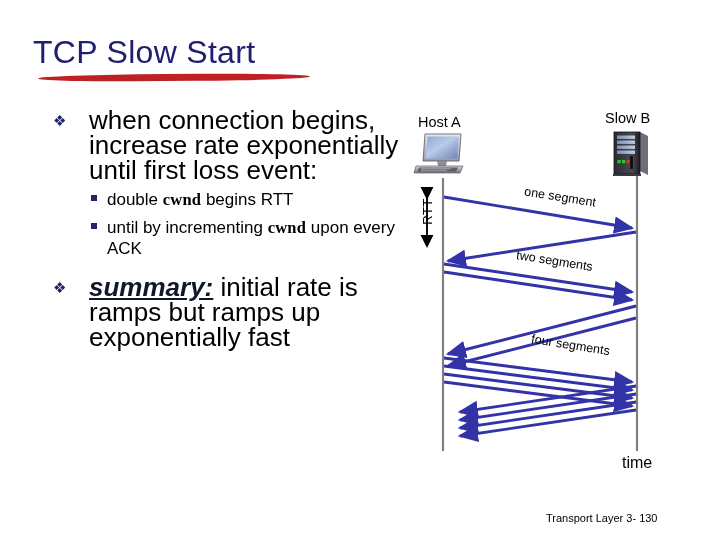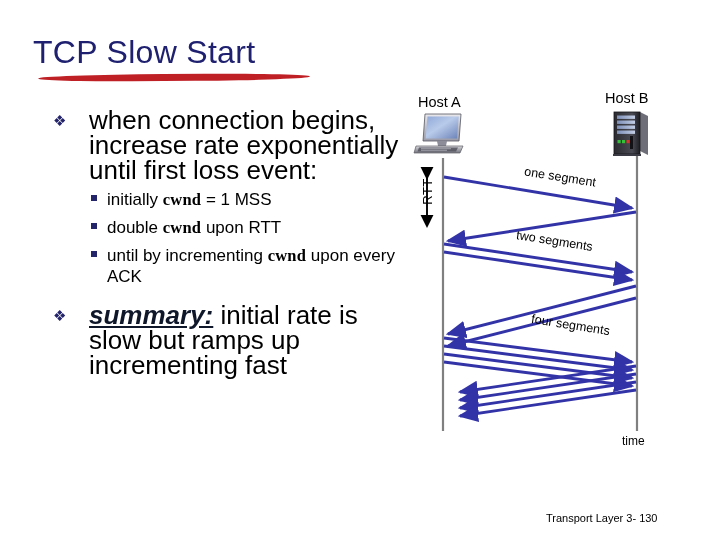--- a/index.html
+++ b/index.html
@@ -107,21 +107,21 @@
     text-decoration: underline;
   }
   #bullet-summary {
     margin-top: 16px;
   }
 
   
   #diagram {
     position: absolute;
     left: 400px;
-    top: 86px;
+    top: 106px;
     width: 320px;
     height: 380px;
   }
   #diagram svg {
     position: absolute;
     left: 0;
     top: 0;
   }
   .host-label {
     position: absolute;
@@ -129,21 +129,21 @@
     color: #000000;
     white-space: nowrap;
   }
   #host-a-label { left: 18px; top: 8px; }
   #host-b-label { left: 205px; top: 4px; }
 
   #time-label {
     position: absolute;
     left: 222px;
     top: 348px;
-    font-size: 12px;
+    font-size: 16px;
     color: #000000;
   }
 
   .seg-label {
     position: absolute;
     font-size: 12.5px;
     color: #000000;
     white-space: nowrap;
     font-family: "Liberation Sans", sans-serif;
   }
@@ -189,48 +189,44 @@
 
   <div id="content-column">
 
     <div class="bullet-l1">
       <span class="marker">❖</span>
       <span class="text">when connection begins, increase rate exponentially until first loss event:</span>
     </div>
 
     <div class="sublist">
 
+
       <div class="bullet-l2">
         <span class="marker"></span>
-        <span class="text"><span>initially </span><span class="mono">cwnd</span><span> = 1 MSS</span></span>
-      </div>
-
-      <div class="bullet-l2">
-        <span class="marker"></span>
-        <span class="text"><span>double </span><span class="mono">cwnd</span><span> upon RTT</span></span>
+        <span class="text"><span>double </span><span class="mono">cwnd</span><span> begins RTT</span></span>
       </div>
 
       <div class="bullet-l2">
         <span class="marker"></span>
         <span class="text"><span>until by incrementing </span><span class="mono">cwnd</span><span> upon every ACK</span></span>
       </div>
 
     </div>
 
     <div class="bullet-l1" id="bullet-summary">
       <span class="marker">❖</span>
-      <span class="text"><span class="summary-word">summary:</span><span> initial rate is slow but ramps up incrementing fast</span></span>
+      <span class="text"><span class="summary-word">summary:</span><span> initial rate is ramps but ramps up exponentially fast</span></span>
     </div>
 
   </div>
 
   <div id="diagram">
 
     <div class="host-label" id="host-a-label">Host A</div>
-    <div class="host-label" id="host-b-label">Host B</div>
+    <div class="host-label" id="host-b-label">Slow B</div>
 
     <div class="host-icon" id="host-a-icon">
       <svg width="54" height="46" viewBox="0 0 54 46">
         <defs>
           <linearGradient id="scr" x1="0" y1="0" x2="1" y2="1">
             <stop offset="0%" stop-color="#8FA8D8"></stop>
             <stop offset="45%" stop-color="#B9CBEA"></stop>
             <stop offset="100%" stop-color="#6B82B8"></stop>
           </linearGradient>
           <linearGradient id="bez" x1="0" y1="0" x2="0" y2="1">

